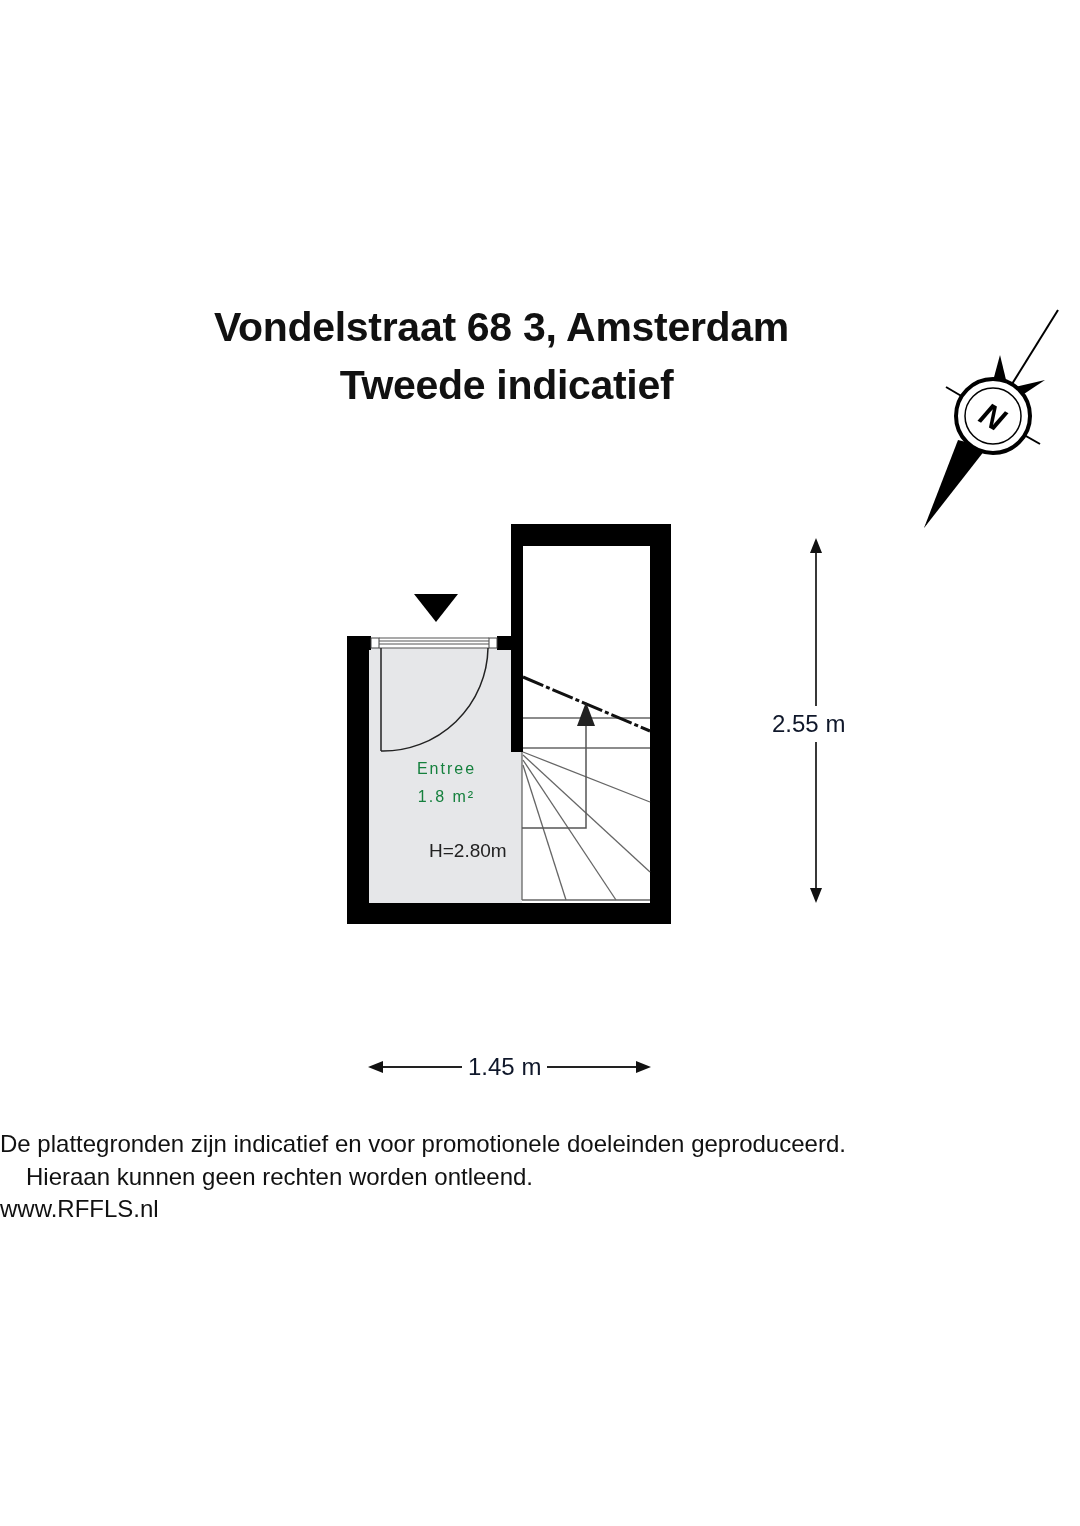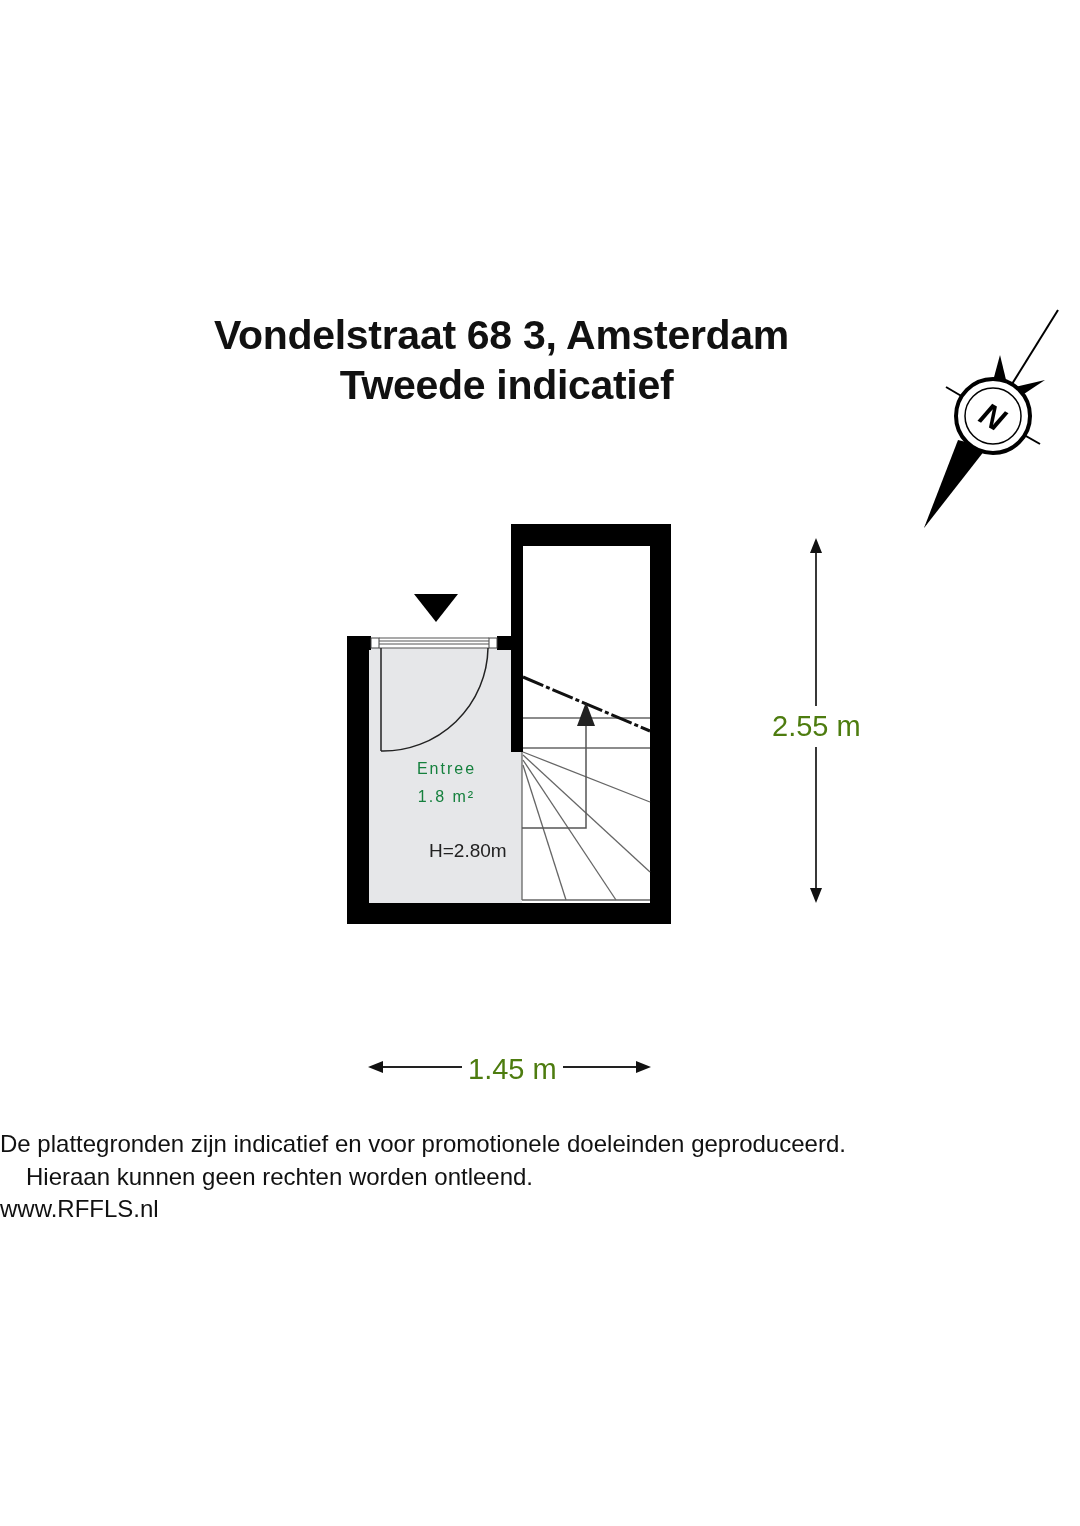--- a/index.html
+++ b/index.html
@@ -1,23 +1,23 @@
 <!DOCTYPE html>
 <html><head>
   <meta charset="utf-8">
   <style>
     html, body { margin: 0; padding: 0; background: #ffffff; }
     body { width: 1080px; height: 1526px; position: relative; overflow: hidden; font-family: "Liberation Sans", sans-serif; color: #111; }
     .title { position: absolute; left: 0; width: 1003px; text-align: center; font-weight: bold; font-size: 41px; letter-spacing: -0.3px; color: #111; }
-    #title1 { top: 312px; }
+    #title1 { top: 304px; }
     #title2 { top: 362px; left: 0; width: 1013px; }
     svg.plan { position: absolute; left: 0; top: 0; }
     .room-label { position: absolute; font-size: 16px; letter-spacing: 2px; color: #15803d; text-align: center; }
     .room-h { position: absolute; font-size: 19px; color: #222; }
-    .dim { position: absolute; font-size: 29px; color: #4d7c0f; background: #fff; }
+    .dim { position: absolute; font-size: 24px; color: #0f172a; background: #fff; }
     .disclaimer { position: absolute; left: 0; width: 1043px; text-align: left; font-size: 24px; color: #111; line-height: 33px; }
   </style>
 </head>
 <body>
 
 <div>
   <div id="title1" class="title">Vondelstraat 68 3, Amsterdam</div>
   <div id="title2" class="title">Tweede indicatief</div>
 </div>
 

